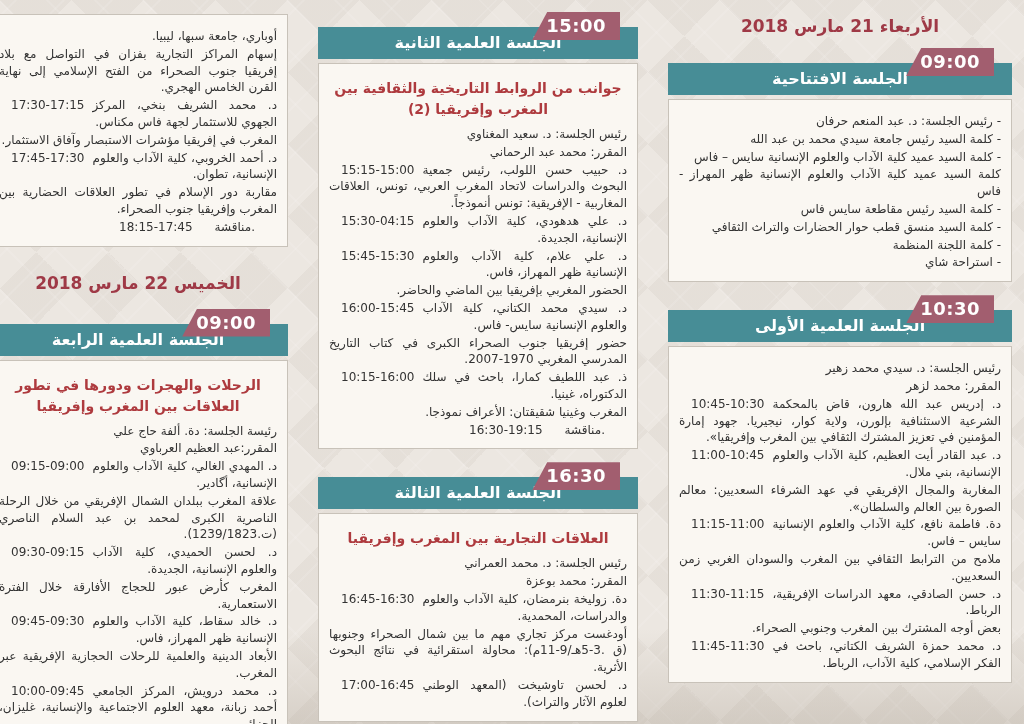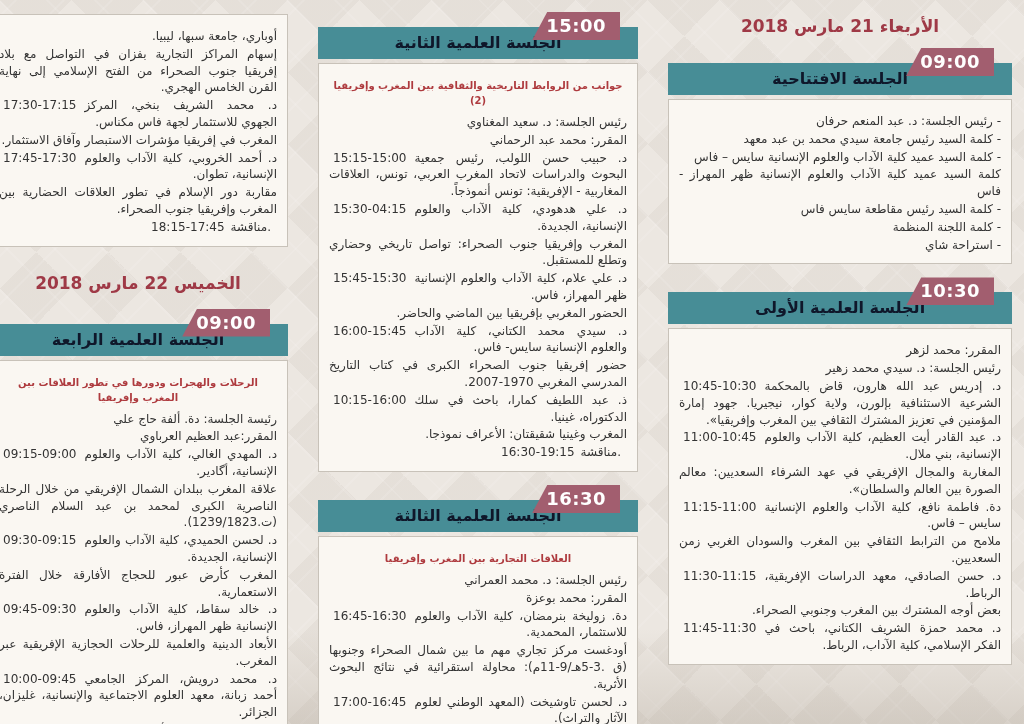--- a/index.html
+++ b/index.html
@@ -67,95 +67,96 @@
     font-weight:bold;
     font-size:18px;
     direction:ltr;
     padding:3px 14px 4px;
     margin-bottom:-13px;
     clip-path:polygon(15px 0, 100% 0, 100% 100%, 0 100%);
     letter-spacing:.5px;
   }
   .bar{
     background:var(--teal);
-    color:#0f172a;
+    color:#ffffff;
     font-weight:bold;
     font-size:16px;
     text-align:center;
     padding:6px 24px 7px;
     position:relative;z-index:1;
   }
   .box{
     background:var(--boxbg);
     border:1px solid var(--border);
     padding:13px 10px 9px;
     margin-top:4px;
     color:var(--ink);
     font-size:12px;
     line-height:1.4;
   }
   .box.cont{margin-top:2px;}
   .subtitle{
     color:var(--subred);
     font-weight:bold;
     text-align:center;
-    font-size:10px;
+    font-size:14px;
     line-height:1.5;
     margin:1px 4px 6px;
   }
   .entry{
     text-align:justify;
     margin-bottom:1px;
   }
   .entry::after{content:"";display:block;clear:both;}
   .etime{
     float:left;
     direction:ltr;
     unicode-bidi:isolate;
-    margin-left:4px;
+    margin-left:12px;
     margin-right:8px;
   }
   .entry.disc{
     display:flex;
     direction:ltr;
     justify-content:flex-end;
-    gap:6px;
+    gap:22px;
     text-align:right;
   }
   .entry.disc .etime{float:none;margin:0;}
 </style>
 </head>
 <body>
 
 <div class="page">
   <div class="col col-0">
       <div class="date-heading">الأربعاء 21 مارس 2018</div>
       <section class="session">
         <div class="badge-wrap">
           <div class="badge">09:00</div>
         </div>
         <div class="bar">الجلسة الافتتاحية</div>
         <div class="box">
           <div class="entry"><span>- رئيس الجلسة: د. عبد المنعم حرفان</span></div>
-          <div class="entry"><span>- كلمة السيد رئيس جامعة سيدي محمد بن عبد معهد</span></div>
+          <div class="entry"><span>- كلمة السيد رئيس جامعة سيدي محمد بن عبد الله</span></div>
           <div class="entry"><span>- كلمة السيد عميد كلية الآداب والعلوم الإنسانية سايس – فاس</span></div>
           <div class="entry"><span>كلمة السيد عميد كلية الآداب والعلوم الإنسانية ظهر المهراز - فاس</span></div>
           <div class="entry"><span>- كلمة السيد رئيس مقاطعة سايس فاس</span></div>
+          <div class="entry"><span>- كلمة السيد منسق قطب حوار الحضارات والتراث الثقافي</span></div>
           <div class="entry"><span>- كلمة اللجنة المنظمة</span></div>
           <div class="entry"><span>- استراحة شاي</span></div>
         </div>
       </section>
       <section class="session">
         <div class="badge-wrap">
           <div class="badge">10:30</div>
         </div>
         <div class="bar">الجلسة العلمية الأولى</div>
         <div class="box">
+          <div class="entry"><span>رئيس الجلسة: د. سيدي محمد زهير</span></div>
           <div class="entry"><span>المقرر: محمد لزهر</span></div>
-          <div class="entry"><span>رئيس الجلسة: د. سيدي محمد زهير</span></div>
           <div class="entry"><span class="etime">10:45-10:30</span><span>د. إدريس عبد الله هارون، قاض بالمحكمة الشرعية الاستئنافية بإلورن، ولاية كوار، نيجيريا. جهود إمارة المؤمنين في تعزيز المشترك الثقافي بين المغرب وإفريقيا».</span></div>
           <div class="entry"><span class="etime">11:00-10:45</span><span>د. عبد القادر أيت العظيم، كلية الآداب والعلوم الإنسانية، بني ملال.</span></div>
           <div class="entry"><span>المغاربة والمجال الإفريقي في عهد الشرفاء السعديين: معالم الصورة بين العالم والسلطان».</span></div>
           <div class="entry"><span class="etime">11:15-11:00</span><span>دة. فاطمة نافع، كلية الآداب والعلوم الإنسانية سايس – فاس.</span></div>
           <div class="entry"><span>ملامح من الترابط الثقافي بين المغرب والسودان الغربي زمن السعديين.</span></div>
           <div class="entry"><span class="etime">11:30-11:15</span><span>د. حسن الصادقي، معهد الدراسات الإفريقية، الرباط.</span></div>
           <div class="entry"><span>بعض أوجه المشترك بين المغرب وجنوبي الصحراء.</span></div>
           <div class="entry"><span class="etime">11:45-11:30</span><span>د. محمد حمزة الشريف الكتاني، باحث في الفكر الإسلامي، كلية الآداب، الرباط.</span></div>
         </div>
       </section>
@@ -165,21 +166,20 @@
         <div class="badge-wrap">
           <div class="badge">15:00</div>
         </div>
         <div class="bar">الجلسة العلمية الثانية</div>
         <div class="box">
           <div class="subtitle">جوانب من الروابط التاريخية والثقافية بين المغرب وإفريقيا (2)</div>
           <div class="entry"><span>رئيس الجلسة: د. سعيد المغناوي</span></div>
           <div class="entry"><span>المقرر: محمد عبد الرحماني</span></div>
           <div class="entry"><span class="etime">15:15-15:00</span><span>د. حبيب حسن اللولب، رئيس جمعية البحوث والدراسات لاتحاد المغرب العربي، تونس، العلاقات المغاربية - الإفريقية: تونس أنموذجاً.</span></div>
           <div class="entry"><span class="etime">15:30-04:15</span><span>د. علي هدهودي، كلية الآداب والعلوم الإنسانية، الجديدة.</span></div>
-          <div class="entry"><span>المغرب وإفريقيا جنوب الصحراء: تواصل تاريخي وحضاري وتطلع للمستقبل.</span></div>
           <div class="entry"><span class="etime">15:45-15:30</span><span>د. علي علام، كلية الآداب والعلوم الإنسانية ظهر المهراز، فاس.</span></div>
           <div class="entry"><span>الحضور المغربي بإفريقيا بين الماضي والحاضر.</span></div>
           <div class="entry"><span class="etime">16:00-15:45</span><span>د. سيدي محمد الكتاني، كلية الآداب والعلوم الإنسانية سايس- فاس.</span></div>
           <div class="entry"><span>حضور إفريقيا جنوب الصحراء الكبرى في كتاب التاريخ المدرسي المغربي 1970-2007.</span></div>
           <div class="entry"><span class="etime">10:15-16:00</span><span>ذ. عبد اللطيف كمارا، باحث في سلك الدكتوراه، غينيا.</span></div>
           <div class="entry"><span>المغرب وغينيا شقيقتان: الأعراف نموذجا.</span></div>
           <div class="entry disc">
             <span class="etime">16:30-19:15</span>
             <span>مناقشة.</span>
           </div>
@@ -187,21 +187,21 @@
       </section>
       <section class="session">
         <div class="badge-wrap">
           <div class="badge">16:30</div>
         </div>
         <div class="bar">الجلسة العلمية الثالثة</div>
         <div class="box">
           <div class="subtitle">العلاقات التجارية بين المغرب وإفريقيا</div>
           <div class="entry"><span>رئيس الجلسة: د. محمد العمراني</span></div>
           <div class="entry"><span>المقرر: محمد بوعزة</span></div>
-          <div class="entry"><span class="etime">16:45-16:30</span><span>دة. زوليخة بنرمضان، كلية الآداب والعلوم للاستثمار، المحمدية.</span></div>
+          <div class="entry"><span class="etime">16:45-16:30</span><span>دة. زوليخة بنرمضان، كلية الآداب والعلوم والدراسات، المحمدية.</span></div>
           <div class="entry"><span>أودغست مركز تجاري مهم ما بين شمال الصحراء وجنوبها (ق .3-5هـ/9-11م): محاولة استقرائية في نتائج البحوث الأثرية.</span></div>
           <div class="entry"><span class="etime">17:00-16:45</span><span>د. لحسن تاوشيخت (المعهد الوطني لعلوم الآثار والتراث).</span></div>
         </div>
       </section>
     </div>
   <div class="col col-2">
       <div class="box cont">
         <div class="entry"><span>أوباري، جامعة سبها، ليبيا.</span></div>
         <div class="entry"><span>إسهام المراكز التجارية بفزان في التواصل مع بلاد إفريقيا جنوب الصحراء من الفتح الإسلامي إلى نهاية القرن الخامس الهجري.</span></div>
         <div class="entry"><span class="etime">17:30-17:15</span><span>د. محمد الشريف بنخي، المركز الجهوي للاستثمار لجهة فاس مكناس.</span></div>

